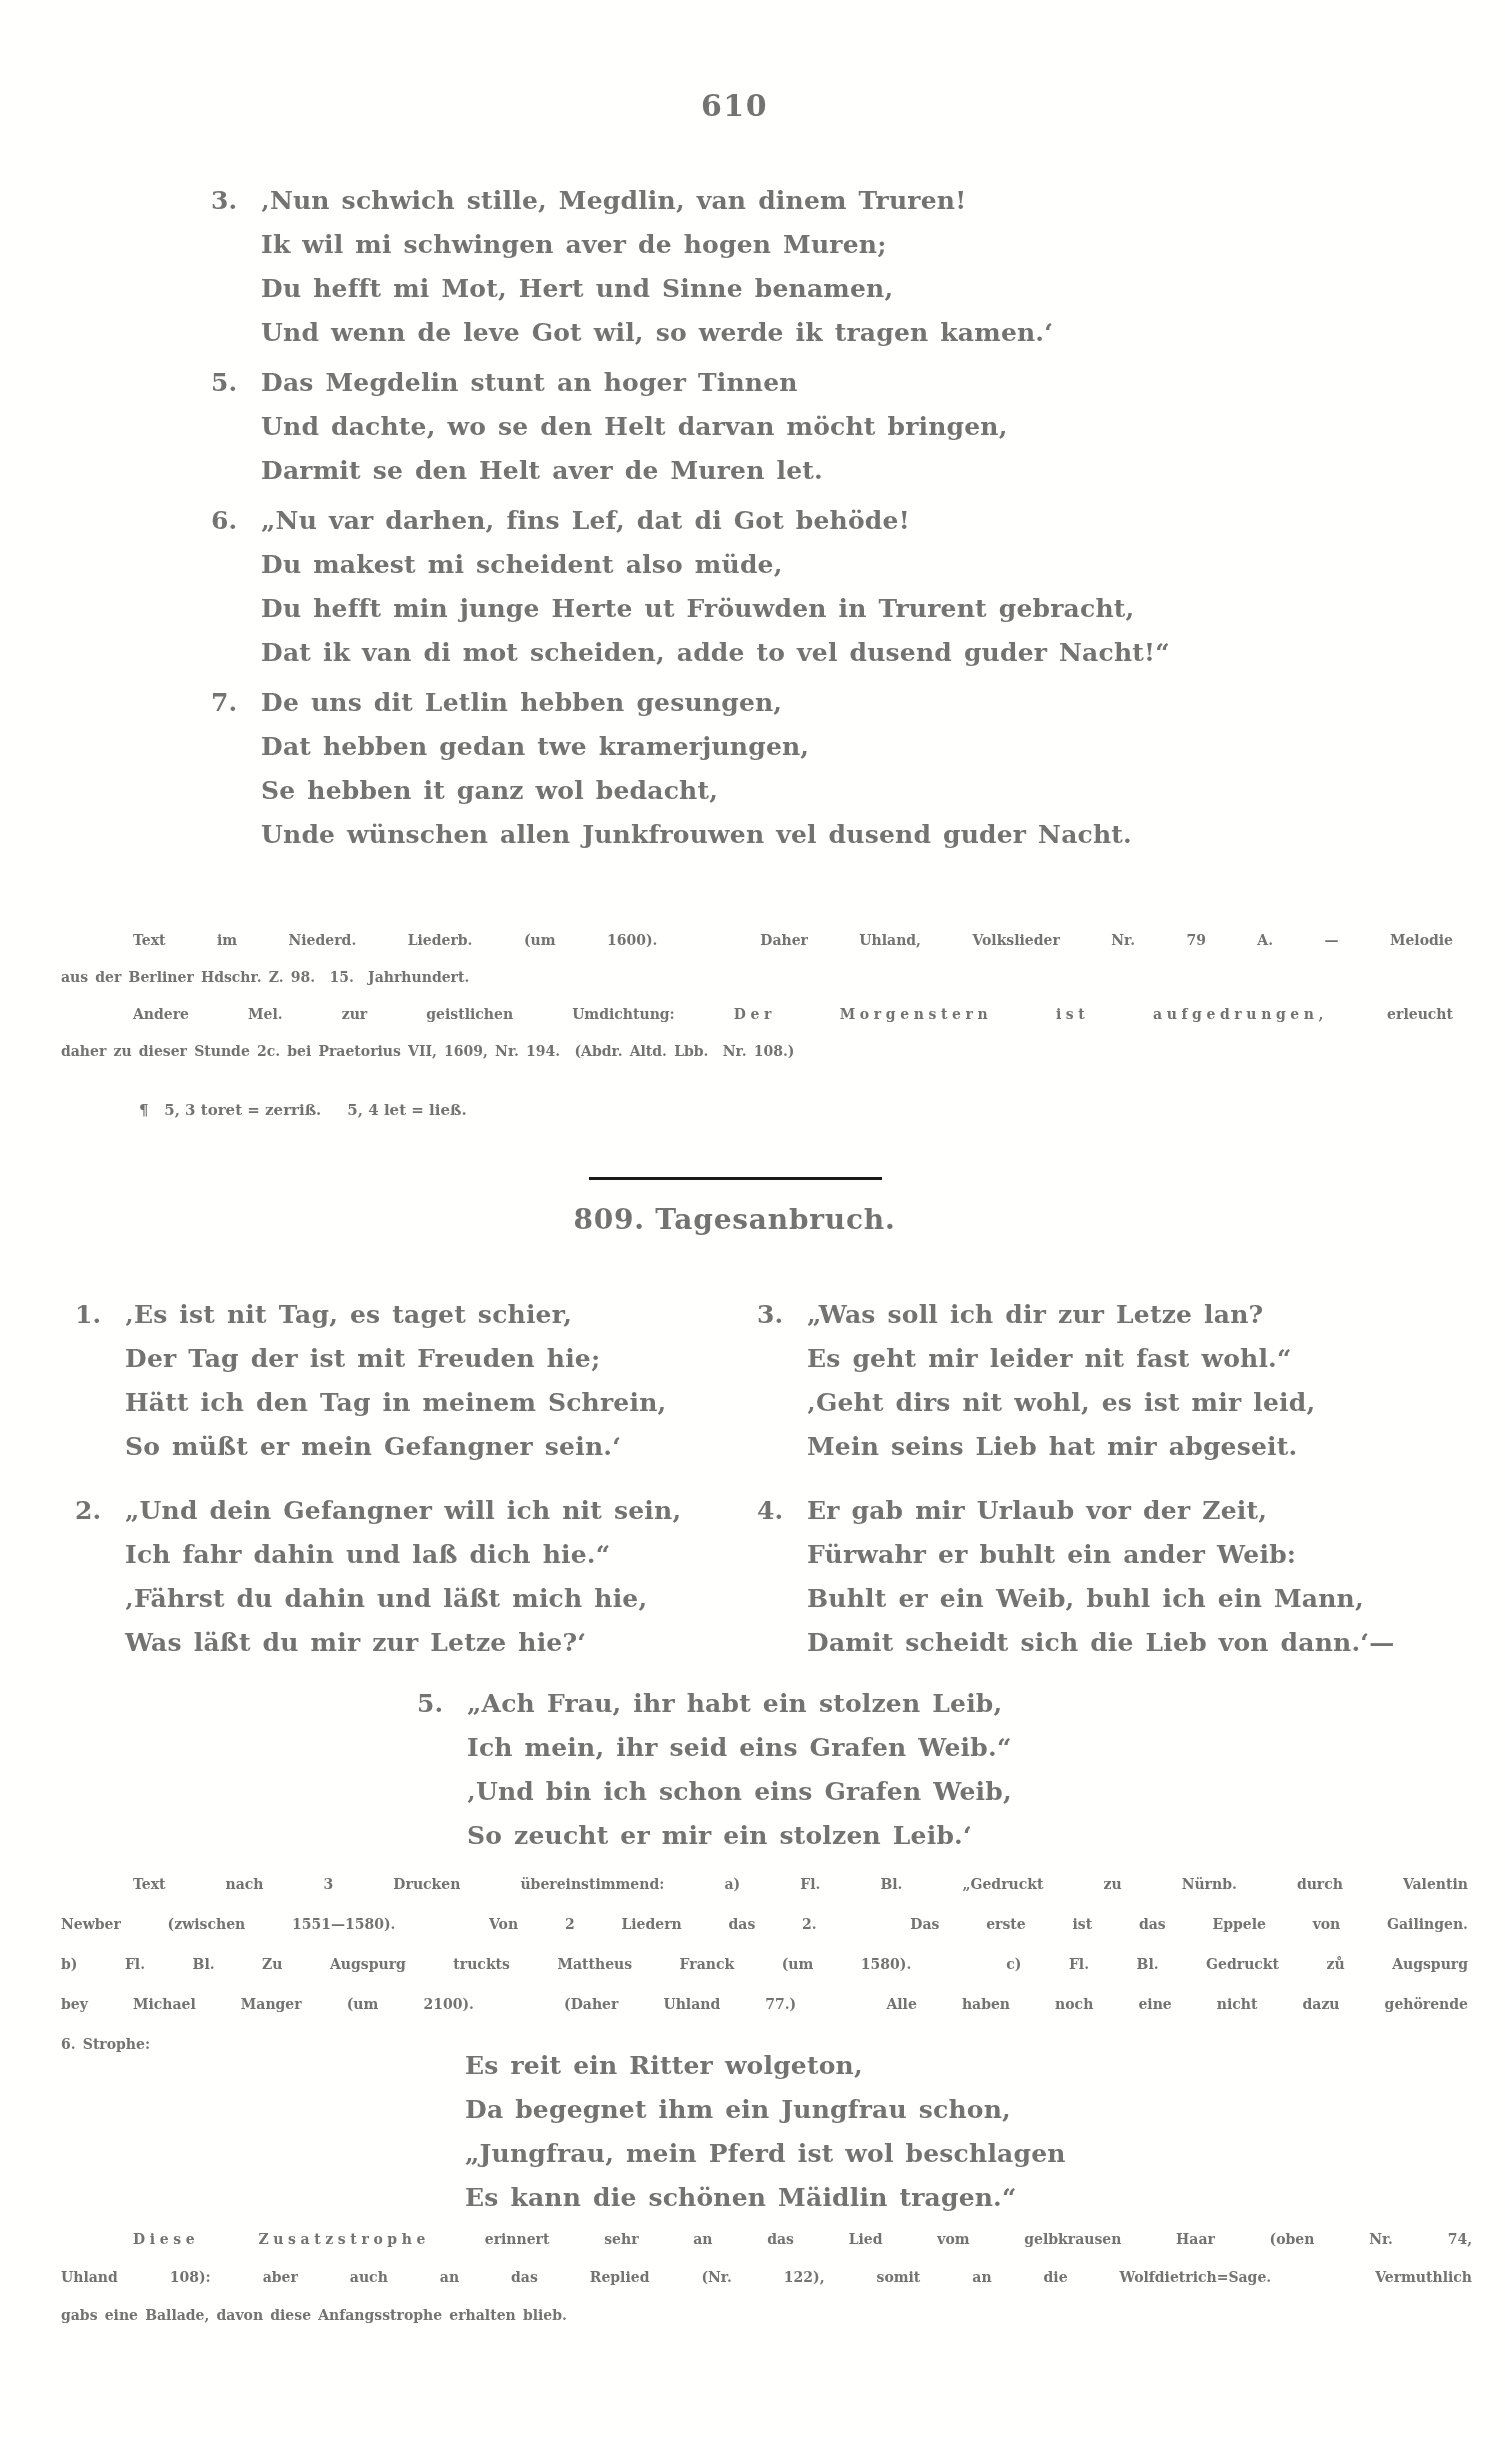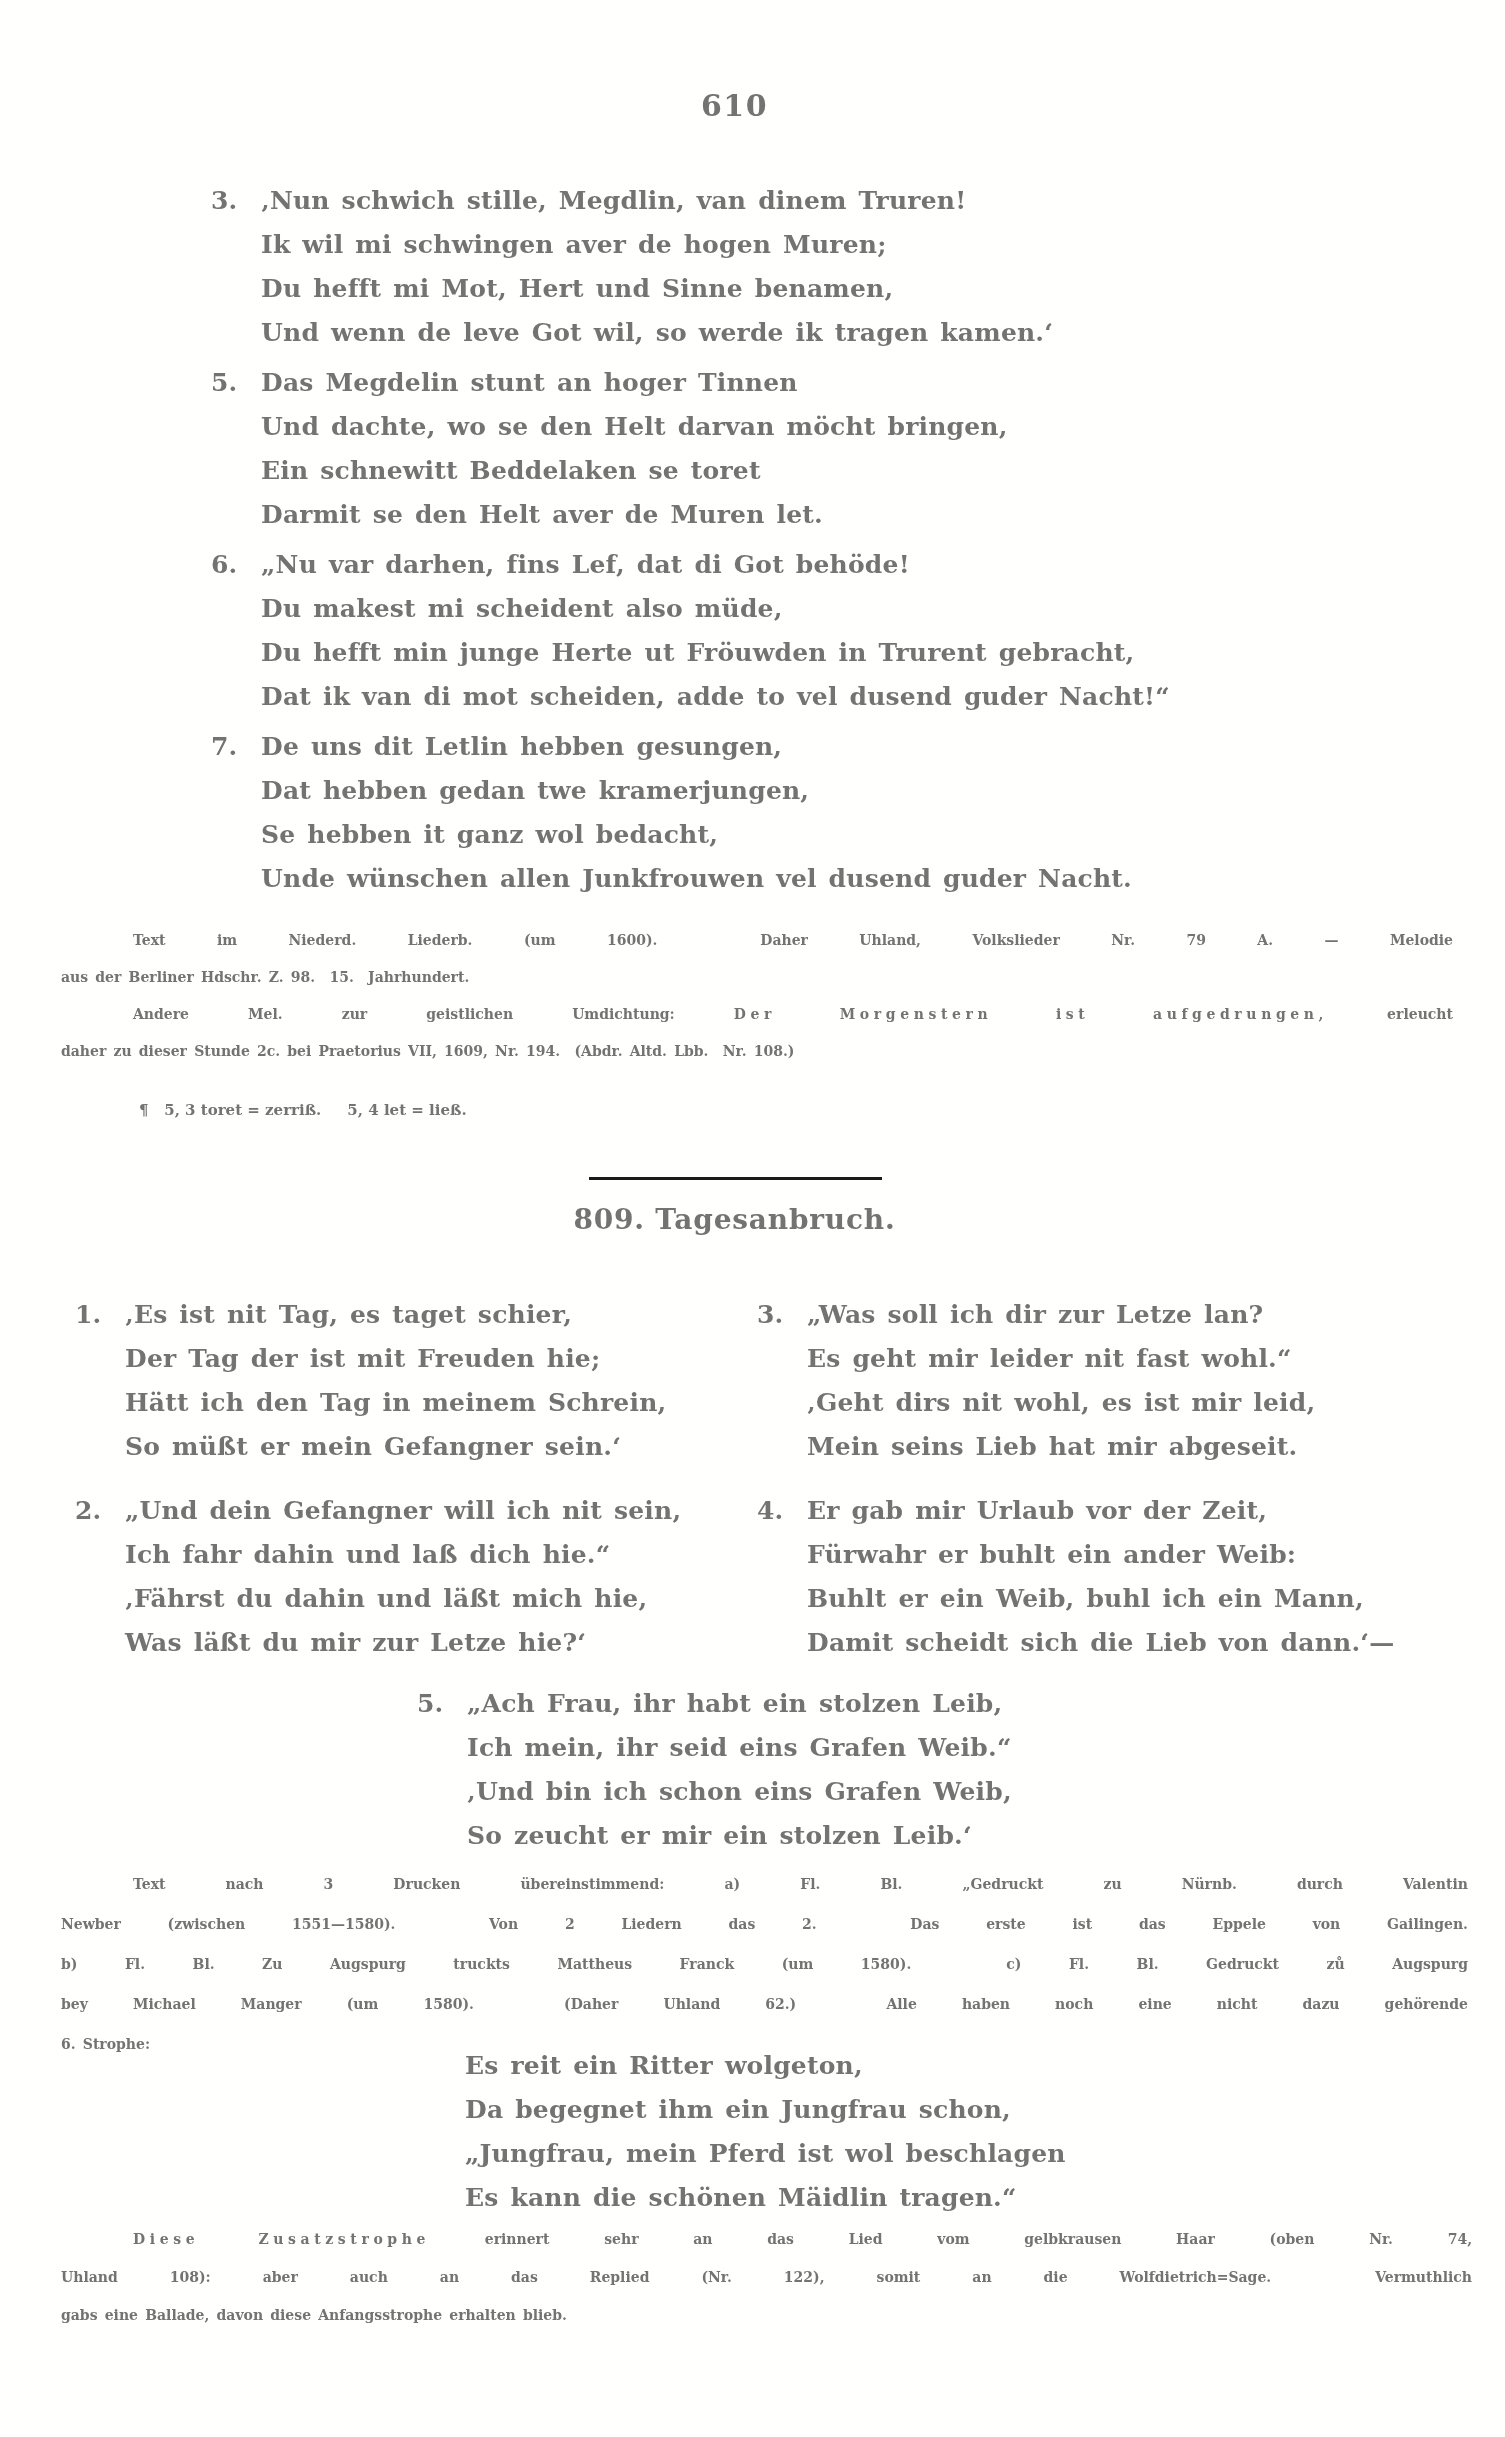--- a/index.html
+++ b/index.html
@@ -54,21 +54,20 @@
       <span class="num">3.</span>
       <div class="vline">‚Nun schwich stille, Megdlin, van dinem Truren!</div>
       <div class="vline">Ik wil mi schwingen aver de hogen Muren;</div>
       <div class="vline">Du hefft mi Mot, Hert und Sinne benamen,</div>
       <div class="vline">Und wenn de leve Got wil, so werde ik tragen kamen.‘</div>
     </div>
     <div class="stanza">
       <span class="num">5.</span>
       <div class="vline">Das Megdelin stunt an hoger Tinnen</div>
       <div class="vline">Und dachte, wo se den Helt darvan möcht bringen,</div>
-      <div class="vline">Ein schnewitt Beddelaken se toret</div>
       <div class="vline">Darmit se den Helt aver de Muren let.</div>
     </div>
     <div class="stanza">
       <span class="num">6.</span>
       <div class="vline">„Nu var darhen, fins Lef, dat di Got behöde!</div>
       <div class="vline">Du makest mi scheident also müde,</div>
       <div class="vline">Du hefft min junge Herte ut Fröuwden in Trurent gebracht,</div>
       <div class="vline">Dat ik van di mot scheiden, adde to vel dusend guder Nacht!“</div>
     </div>
     <div class="stanza">
@@ -127,21 +126,21 @@
     <div class="vline">„Ach Frau, ihr habt ein stolzen Leib,</div>
     <div class="vline">Ich mein, ihr seid eins Grafen Weib.“</div>
     <div class="vline">‚Und bin ich schon eins Grafen Weib,</div>
     <div class="vline">So zeucht er mir ein stolzen Leib.‘</div>
   </div>
 
   <section id="notes809">
     <div class="nline indent just">Text nach 3 Drucken übereinstimmend: a) Fl. Bl. „Gedruckt zu Nürnb. durch Valentin</div>
     <div class="nline just">Newber (zwischen 1551—1580).  Von 2 Liedern das 2.  Das erste ist das Eppele von Gailingen.</div>
     <div class="nline just">b) Fl. Bl. Zu Augspurg truckts Mattheus Franck (um 1580).  c) Fl. Bl. Gedruckt zů Augspurg</div>
-    <div class="nline just">bey Michael Manger (um 1580).  (Daher Uhland 62.)  Alle haben noch eine nicht dazu gehörende</div>
+    <div class="nline just">bey Michael Manger (um 2100).  (Daher Uhland 77.)  Alle haben noch eine nicht dazu gehörende</div>
     <div class="nline">6. Strophe:</div>
   </section>
 
   <div id="verse6">
     <div class="vline">Es reit ein Ritter wolgeton,</div>
     <div class="vline">Da begegnet ihm ein Jungfrau schon,</div>
     <div class="vline">„Jungfrau, mein Pferd ist wol beschlagen</div>
     <div class="vline">Es kann die schönen Mäidlin tragen.“</div>
   </div>
 

